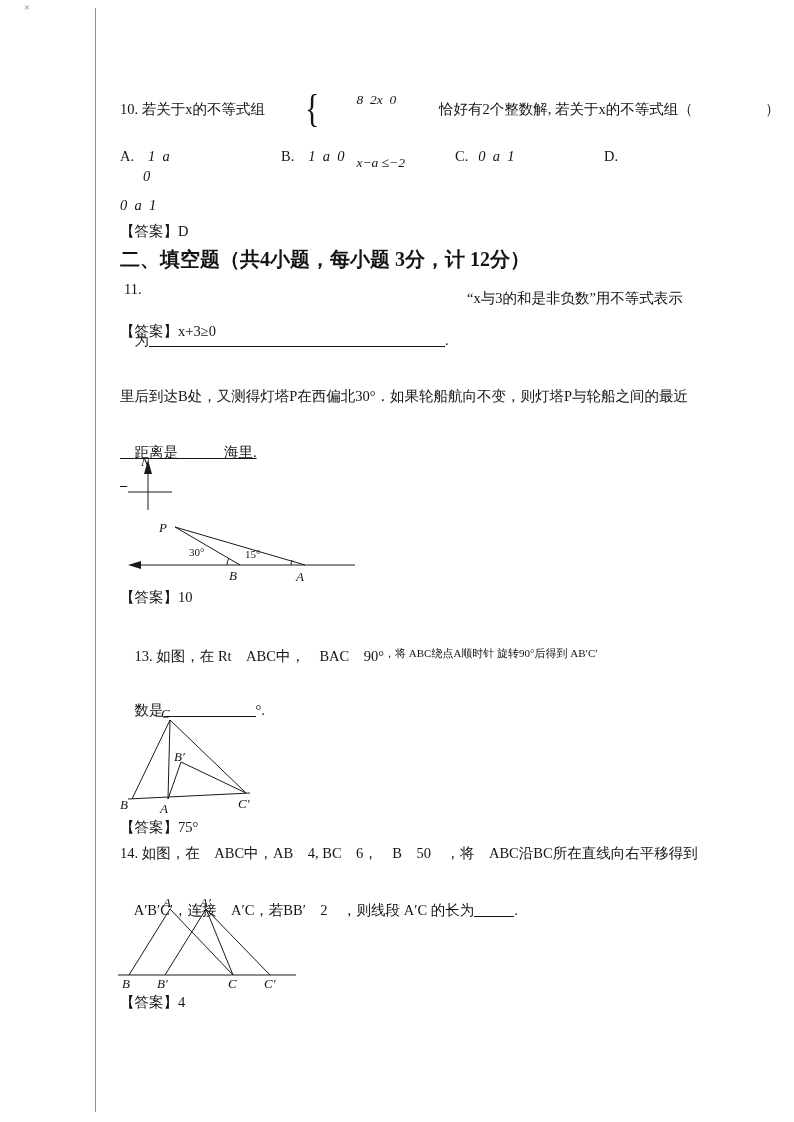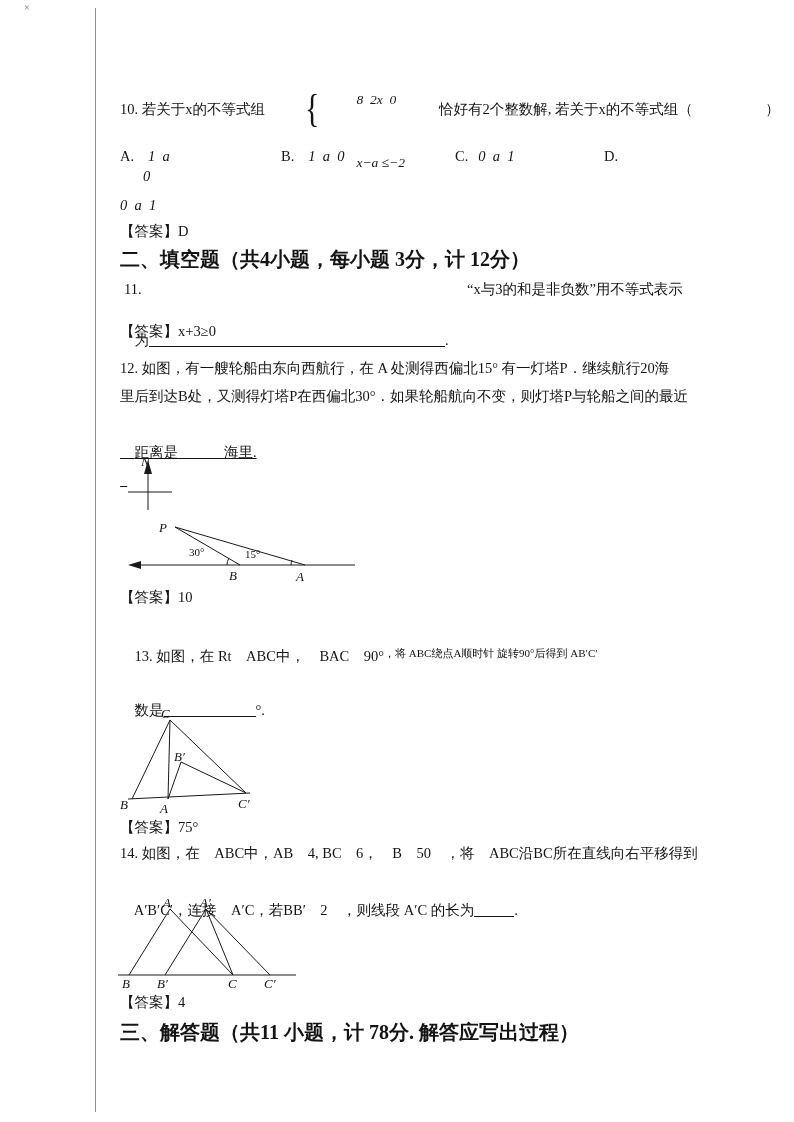--- a/index.html
+++ b/index.html
@@ -49,27 +49,26 @@
   <div class="abs" style="left:281px; top:142px;text-align:center;"><span>B.</span><span style="padding-left:14px; font-style:italic;">1  a  0</span></div>
   <div class="abs" style="left:443px; top:142px;margin-left:12px;"><span>C.</span><span style="padding-left:10px; font-style:italic;">0  a  1</span></div>
   <div class="abs" style="left:604px; top:142px;"><span>D.</span></div>
   <div class="abs" style="left:143px; top:162px; font-style:italic;">0</div>
   <div class="abs" style="left:120px; top:191px; font-style:italic;">0  a  1</div>
   <div class="abs" style="left:120px; top:217px;">【答案】D</div>
 
   <div class="abs bold" style="left:120px; top:245px;">二、填空题（共4小题，每小题 3分，计 12分）</div>
 
   <div class="abs" style="left:124px; top:275px;">11.</div>
-  <div class="abs" style="left:467px; top:275px;">“x与3的和是非负数”用不等式表示</div>
+  <div class="abs" style="left:467px; top:284px;">“x与3的和是非负数”用不等式表示</div>
   <div class="abs" style="left:120px; top:298px;">
     <span>为</span><span class="blank" style="width:296px;"></span><span>.</span>
   </div>
   <div class="abs" style="left:120px; top:317px;">【答案】x+3≥0</div>
 
-  <div class="abs" style="left:120px; top:354px;">12. 如图，有一艘轮船由东向西航行，在 A 处测得西偏北15° 有一灯塔P．继续航行20海</div>
   <div class="abs" style="left:120px; top:382px;">里后到达B处，又测得灯塔P在西偏北30°．如果轮船航向不变，则灯塔P与轮船之间的最近</div>
   <div class="abs" style="left:120px; top:410px;text-decoration:underline;">
     <span>距离是</span><span class="blank" style="width:46px;"></span><span>海里.</span>
   </div>
 
   <div class="fig" style="left:123px; top:448px;">
     <svg width="250" height="145" viewBox="0 0 250 145">
       <text class="deg" x="18" y="18" style="font-size:13px;font-style:italic;">N</text>
       <line x1="25" y1="62" x2="25" y2="24"></line>
       <polygon points="21,26 29,26 25,12"></polygon>
@@ -132,15 +131,14 @@
       <text x="84" y="10">A′</text>
       <text x="6" y="91">B</text>
       <text x="41" y="91">B′</text>
       <text x="112" y="91">C</text>
       <text x="148" y="91">C′</text>
     </svg>
   </div>
 
   <div class="abs" style="left:120px; top:988px;">【答案】4</div>
 
-  <div class="abs bold" style="left:120px; top:1018px;">三、解答题（共11 小题，计 78分. 解答应写出过程）</div>
 
 </div>
 
 </body></html>

